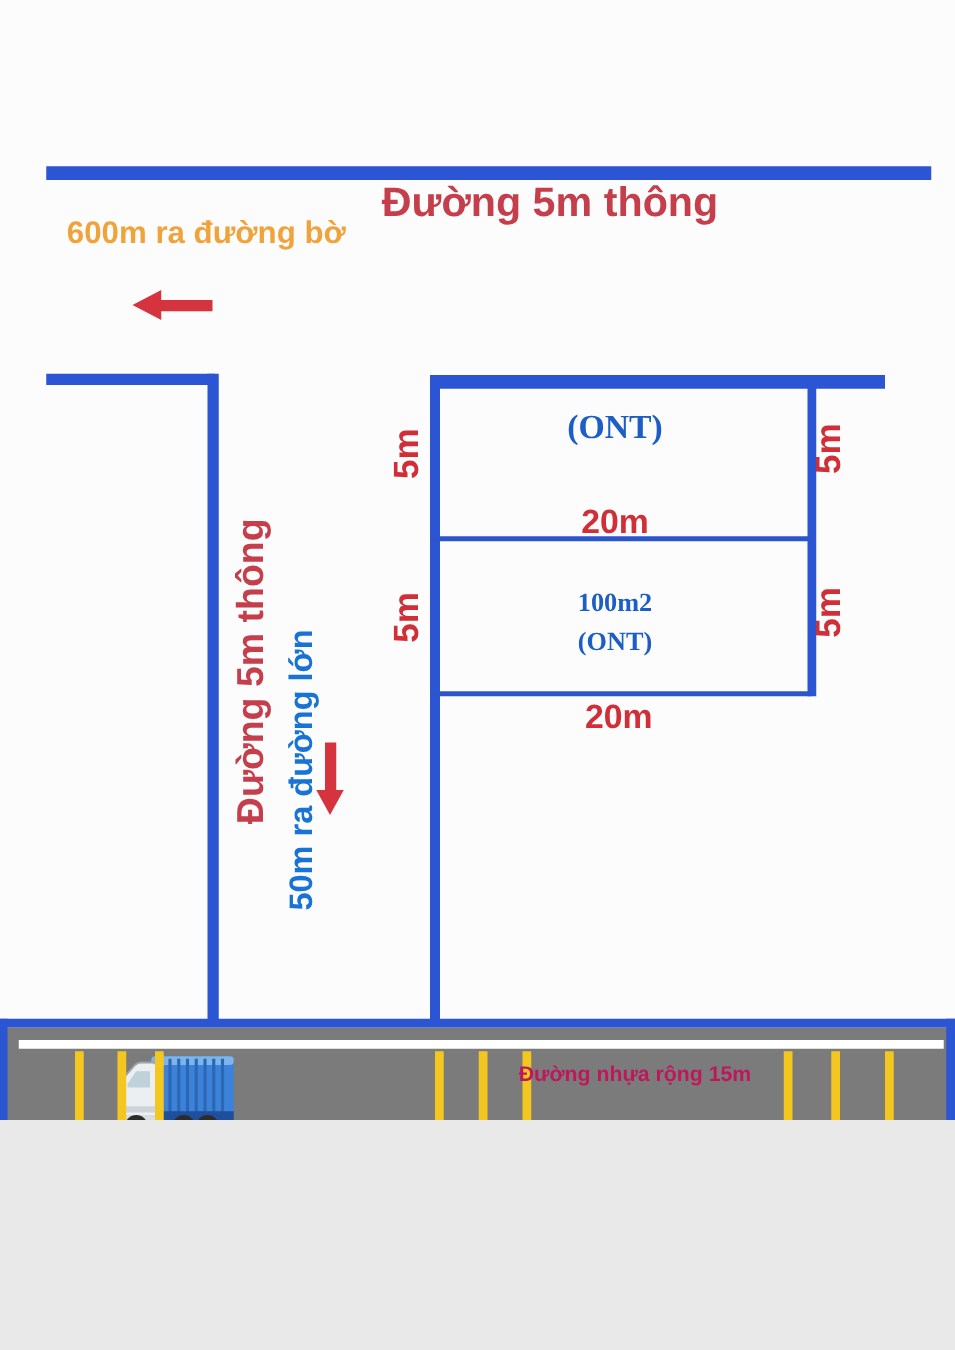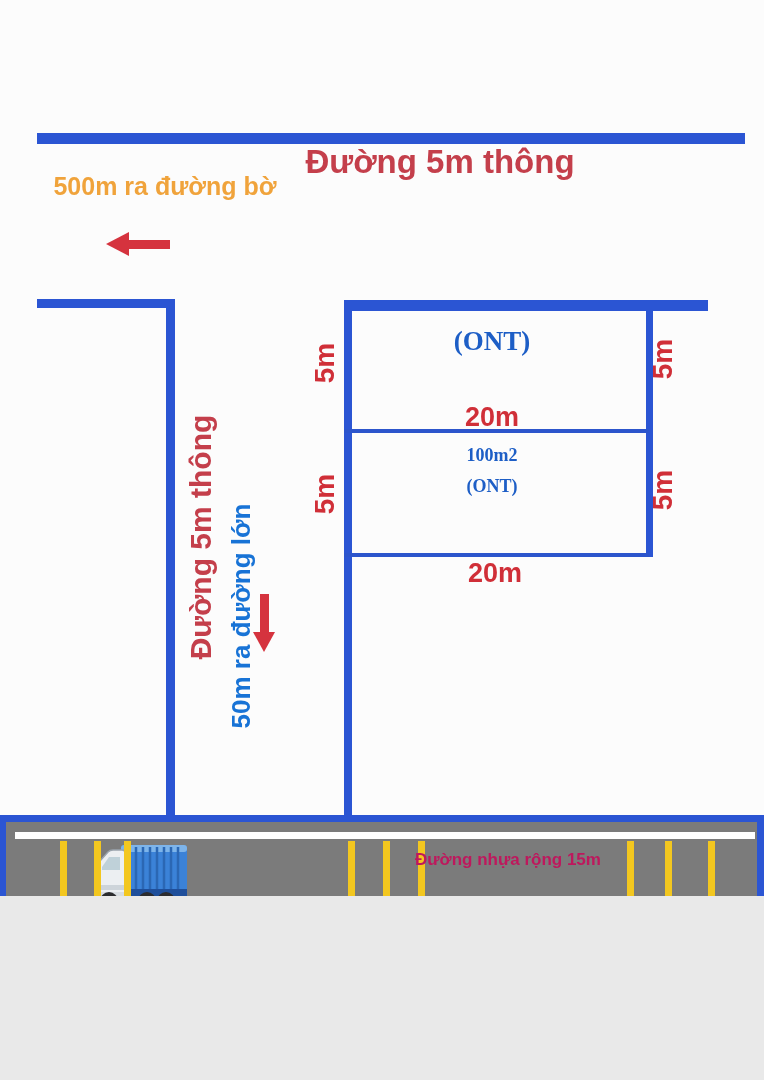--- a/index.html
+++ b/index.html
@@ -53,21 +53,21 @@
 </head>
 <body>
 
 <div id="canvas">
 
   <div class="bluebar" style="left:37px;top:133px;width:708px;height:11px;"></div>
 
   <div class="abs red-title" style="left:290px;top:143px;width:300px;text-align:center;font-size:33px;line-height:37px;">Đường 5m thông</div>
 
   <div class="abs orange-note" style="left:40px;top:171px;width:250px;font-size:25px;line-height:31px;">
-    <div>500m ra đường bờ</div>
+    <div>600m ra đường bờ</div>
   </div>
 
   <div class="abs" style="left:106px;top:231px;width:66px;height:26px;">
     <div class="arrow-left-head" style="left:0;top:1px;"></div>
     <div class="arrow-shaft-h" style="left:20px;top:9px;width:44px;height:9px;"></div>
   </div>
 
   <div class="bluebar" style="left:37px;top:299px;width:135px;height:9px;"></div>
   <div class="bluebar" style="left:166px;top:299px;width:9px;height:519px;"></div>
 
@@ -86,21 +86,21 @@
     <div class="arrow-down-head" style="left:1px;top:38px;"></div>
   </div>
 
   <div class="abs plot-label" style="left:392px;top:326px;width:200px;font-size:27px;line-height:31px;">
     <div>(ONT)</div>
   </div>
   <div class="vtext red-dim" style="left:325px;top:363px;font-size:28px;">5m</div>
   <div class="vtext red-dim" style="left:663px;top:359px;font-size:28px;">5m</div>
   <div class="abs red-dim" style="left:442px;top:402px;width:100px;text-align:center;font-size:27px;">20m</div>
 
-  <div class="abs plot-label" style="left:392px;top:440px;width:200px;font-size:18px;line-height:31px;">
+  <div class="abs plot-label" style="left:392px;top:467px;width:200px;font-size:21px;line-height:31px;">
     <div>100m2</div>
     <div>(ONT)</div>
   </div>
   <div class="vtext red-dim" style="left:325px;top:494px;font-size:28px;">5m</div>
   <div class="vtext red-dim" style="left:663px;top:490px;font-size:28px;">5m</div>
   <div class="abs red-dim" style="left:445px;top:558px;width:100px;text-align:center;font-size:27px;">20m</div>
 
   <div class="asphalt" style="left:0;top:822px;width:764px;height:218px;"></div>
   <div class="bluebar" style="left:0;top:815px;width:764px;height:7px;"></div>
   <div class="white-line" style="left:15px;top:832px;width:740px;height:7px;"></div>

